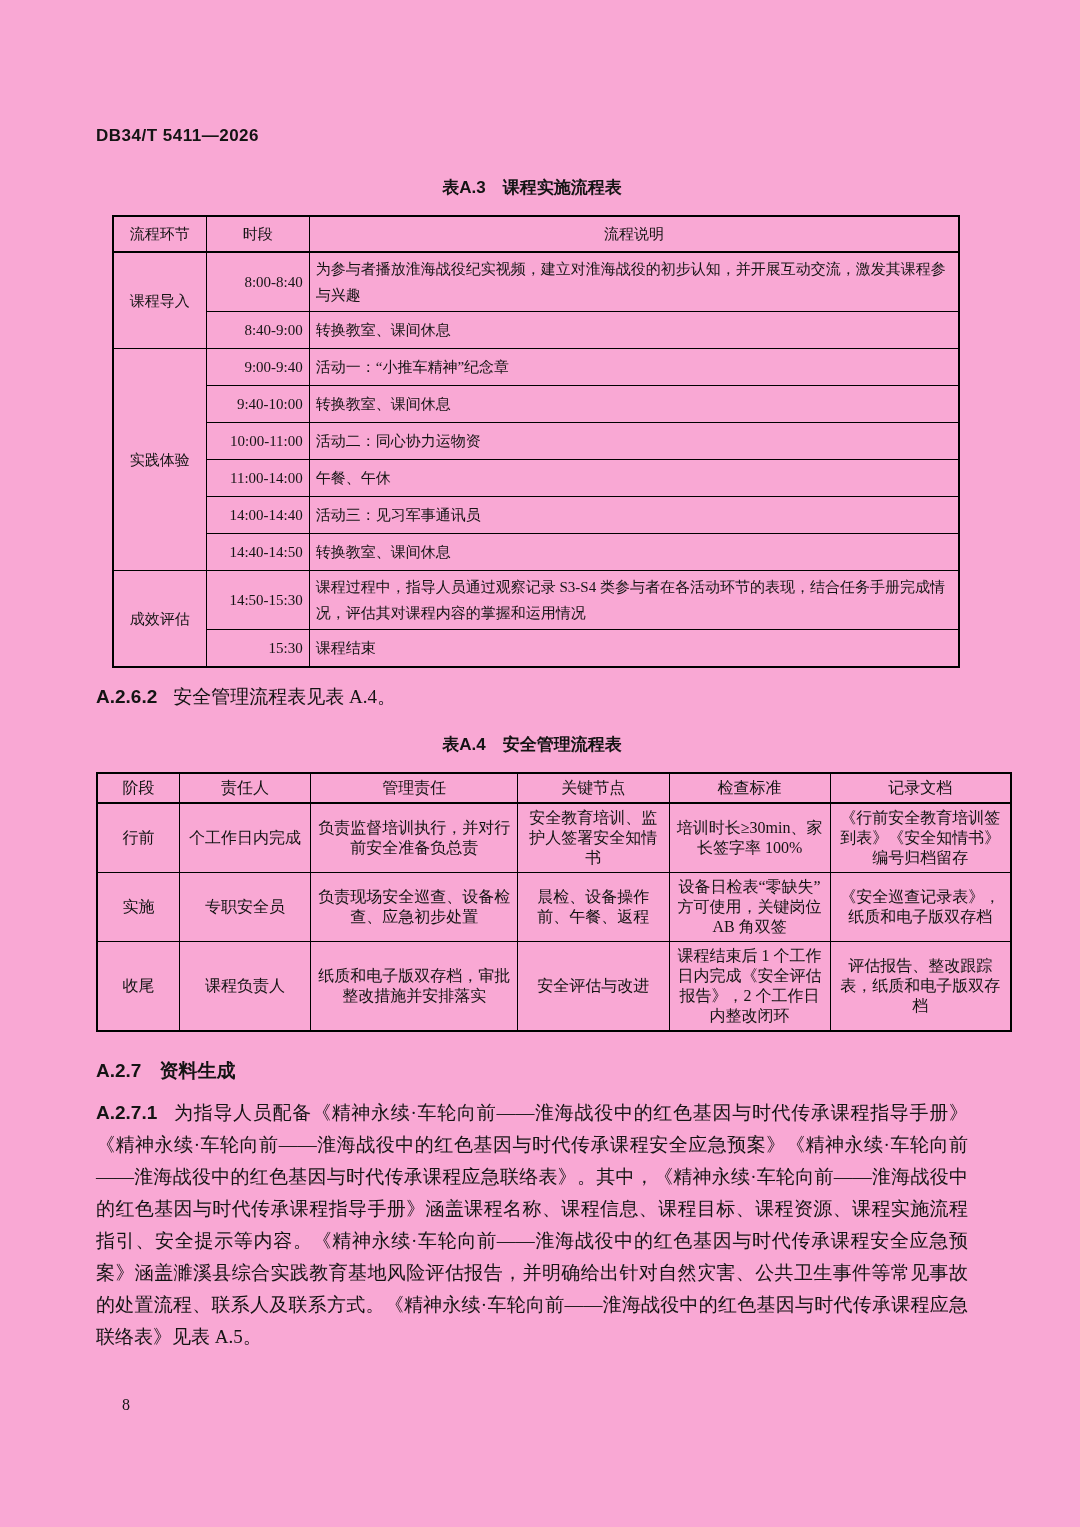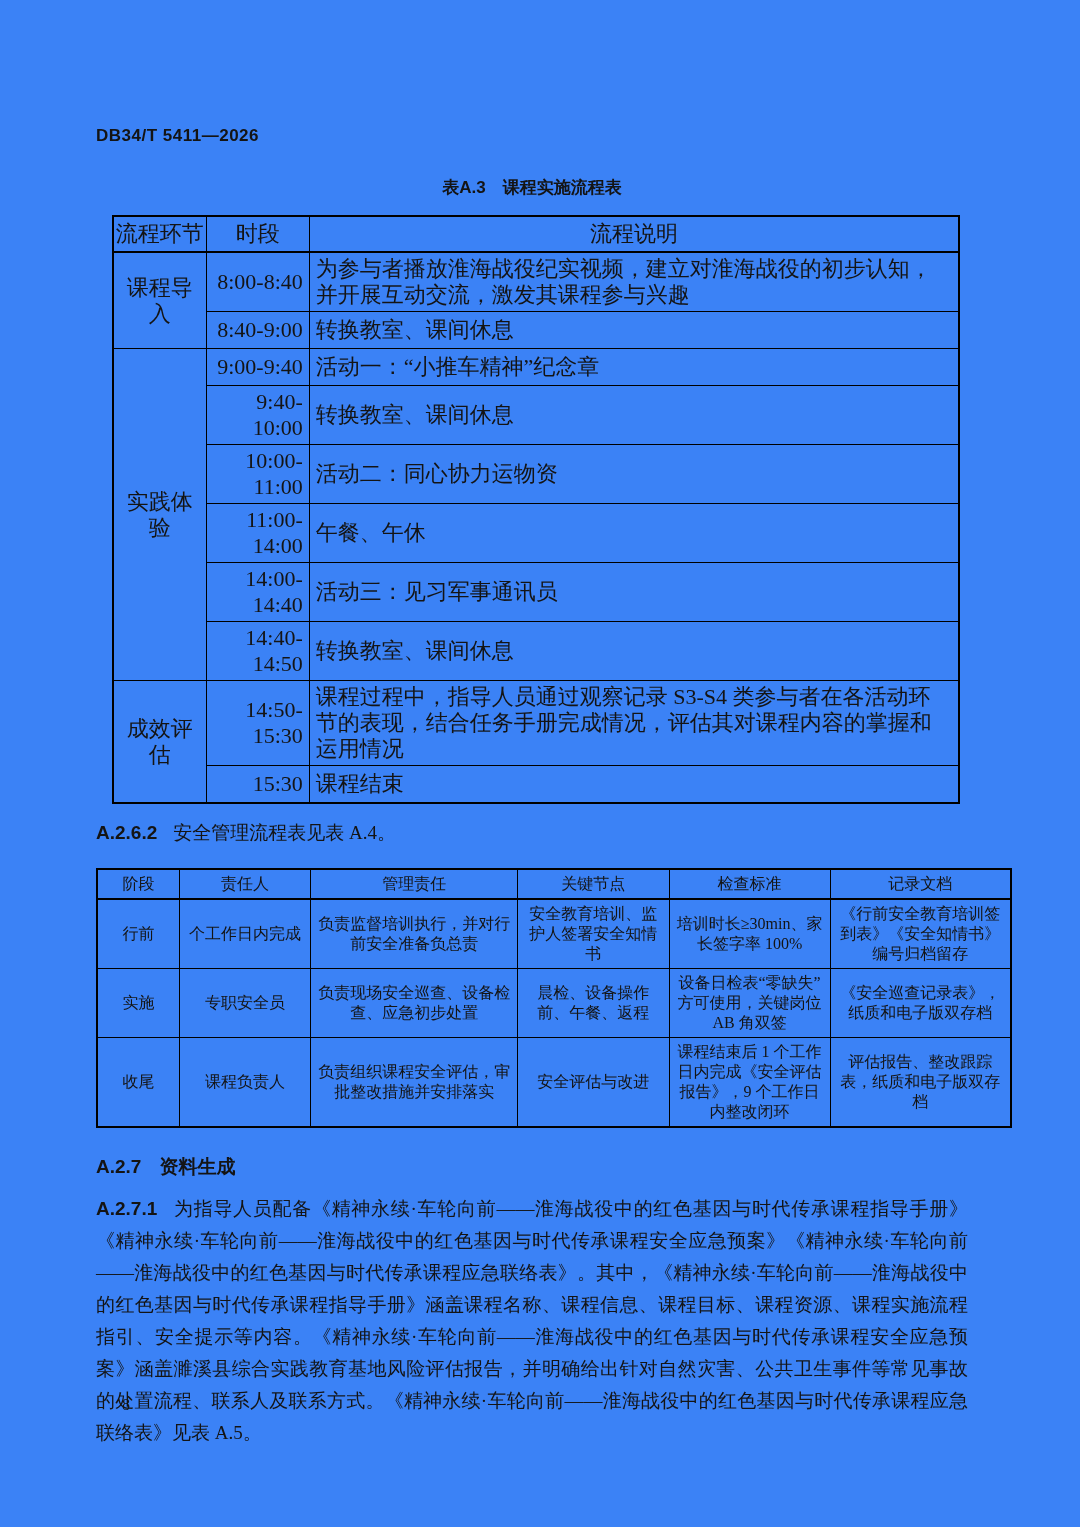--- a/index.html
+++ b/index.html
@@ -1,17 +1,17 @@
 <!DOCTYPE html>
 <html lang="zh"><head>
 <meta charset="utf-8">
 <style>
   html,body{margin:0;padding:0;background:#e8e8e8;}
   .page{
-    width:1080px;height:1527px;background:#3b82f6;position:relative;
+    width:1080px;height:1527px;background:#f9a8d4;position:relative;
     font-family:"Liberation Serif","DejaVu Serif",serif;
     color:#141414;overflow:hidden;margin:0 auto;
   }
   .content{margin-left:96px;margin-right:112px;}
   .doc-number{
     padding-top:126px;
     font-family:"Liberation Sans","DejaVu Sans",sans-serif;
     font-weight:700;font-size:17px;letter-spacing:0.5px;
   }
   .table-title{
@@ -19,21 +19,21 @@
     font-family:"Liberation Sans","DejaVu Sans",sans-serif;
     font-weight:700;font-size:17px;
   }
   .title-a3{margin-top:30px;}
   .title-a4{margin-top:20px;}
   table{border-collapse:collapse;table-layout:fixed;}
   table.tbl{border:2px solid #000;}
   .tbl th,.tbl td{border:1px solid #000;vertical-align:middle;}
   .tbl th{border-bottom:2px solid #000;font-weight:400;}
   
-  .tbl-a3{margin-top:16px;margin-left:16px;width:848px;font-size:22px;}
+  .tbl-a3{margin-top:16px;margin-left:16px;width:848px;font-size:15px;}
   .tbl-a3 th{height:32px;text-align:center;}
   .tbl-a3 td{padding:3px 6px;line-height:26px;}
   .tbl-a3 td.phase{text-align:center;}
   .tbl-a3 td.time{text-align:right;}
   .tbl-a3 td.desc{text-align:left;}
   .tbl-a3 tr.single td{height:30px;}
   
   .tbl-a4{margin-top:16px;width:916px;font-size:16px;}
   .tbl-a4 th{height:26px;text-align:center;}
   .tbl-a4 td{padding:4px 5px;line-height:20px;text-align:center;}
@@ -122,20 +122,21 @@
       </tr>
     </tbody>
       </table>
 
 
 
     <p class="para">
       <span class="pnum">A.2.6.2</span><span>安全管理流程表见表 A.4。</span>
     </p>
 
+    <div class="table-title title-a4">表A.4　安全管理流程表</div>
 
     <table class="tbl tbl-a4">
       <colgroup>
         <col style="width:9%">
           <col style="width:14.4%">
           <col style="width:22.6%">
         <col style="width:16.6%">
           <col style="width:17.6%">
           <col style="width:19.8%">
       </colgroup>
@@ -160,23 +161,23 @@
         <td>实施</td>
         <td>专职安全员</td>
         <td>负责现场安全巡查、设备检查、应急初步处置</td>
         <td>晨检、设备操作前、午餐、返程</td>
         <td>设备日检表“零缺失”方可使用，关键岗位 AB 角双签</td>
         <td>《安全巡查记录表》，纸质和电子版双存档</td>
       </tr>
       <tr>
         <td>收尾</td>
         <td>课程负责人</td>
-        <td>负责组织课程安全评估，审批整改措施并安排落实</td>
+        <td>纸质和电子版双存档，审批整改措施并安排落实</td>
         <td>安全评估与改进</td>
-        <td>课程结束后 1 个工作日内完成《安全评估报告》，9 个工作日内整改闭环</td>
+        <td>课程结束后 1 个工作日内完成《安全评估报告》，2 个工作日内整改闭环</td>
         <td>评估报告、整改跟踪表，纸质和电子版双存档</td>
       </tr>
     </tbody>
       </table>
 
     <div class="clause-head">
       <span class="num">A.2.7</span><span>资料生成</span>
     </div>
 
     <p class="para">

